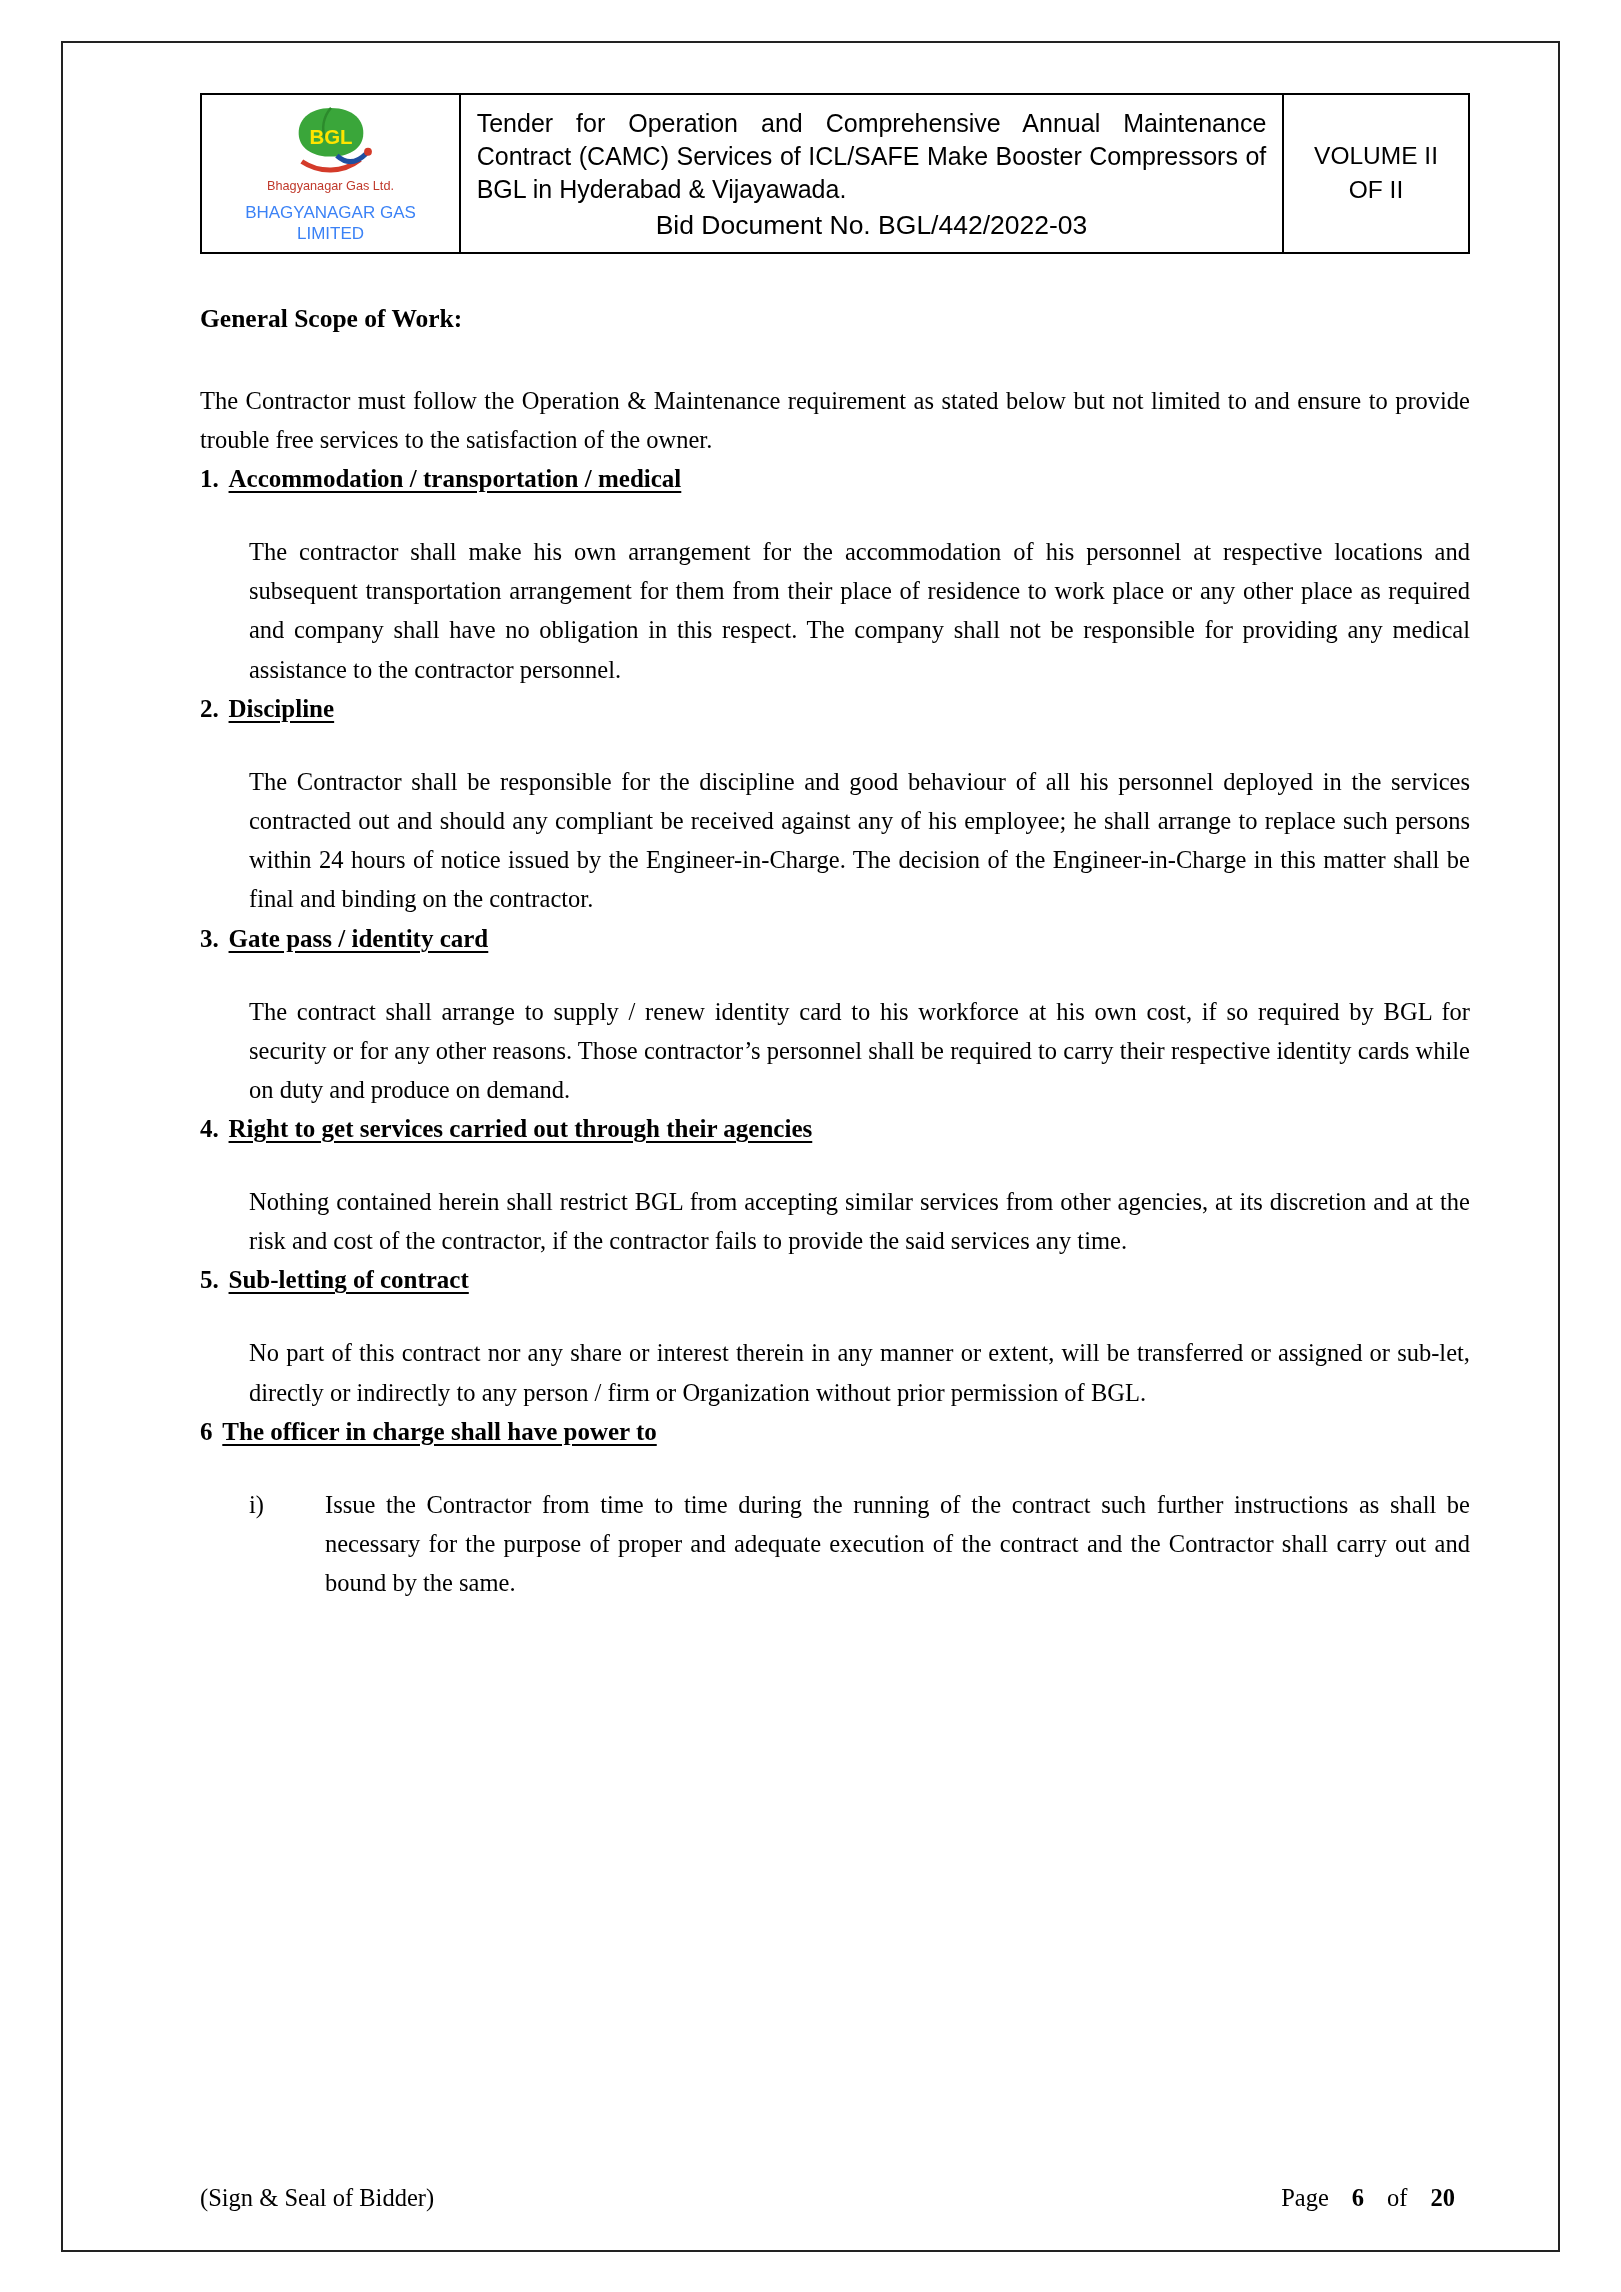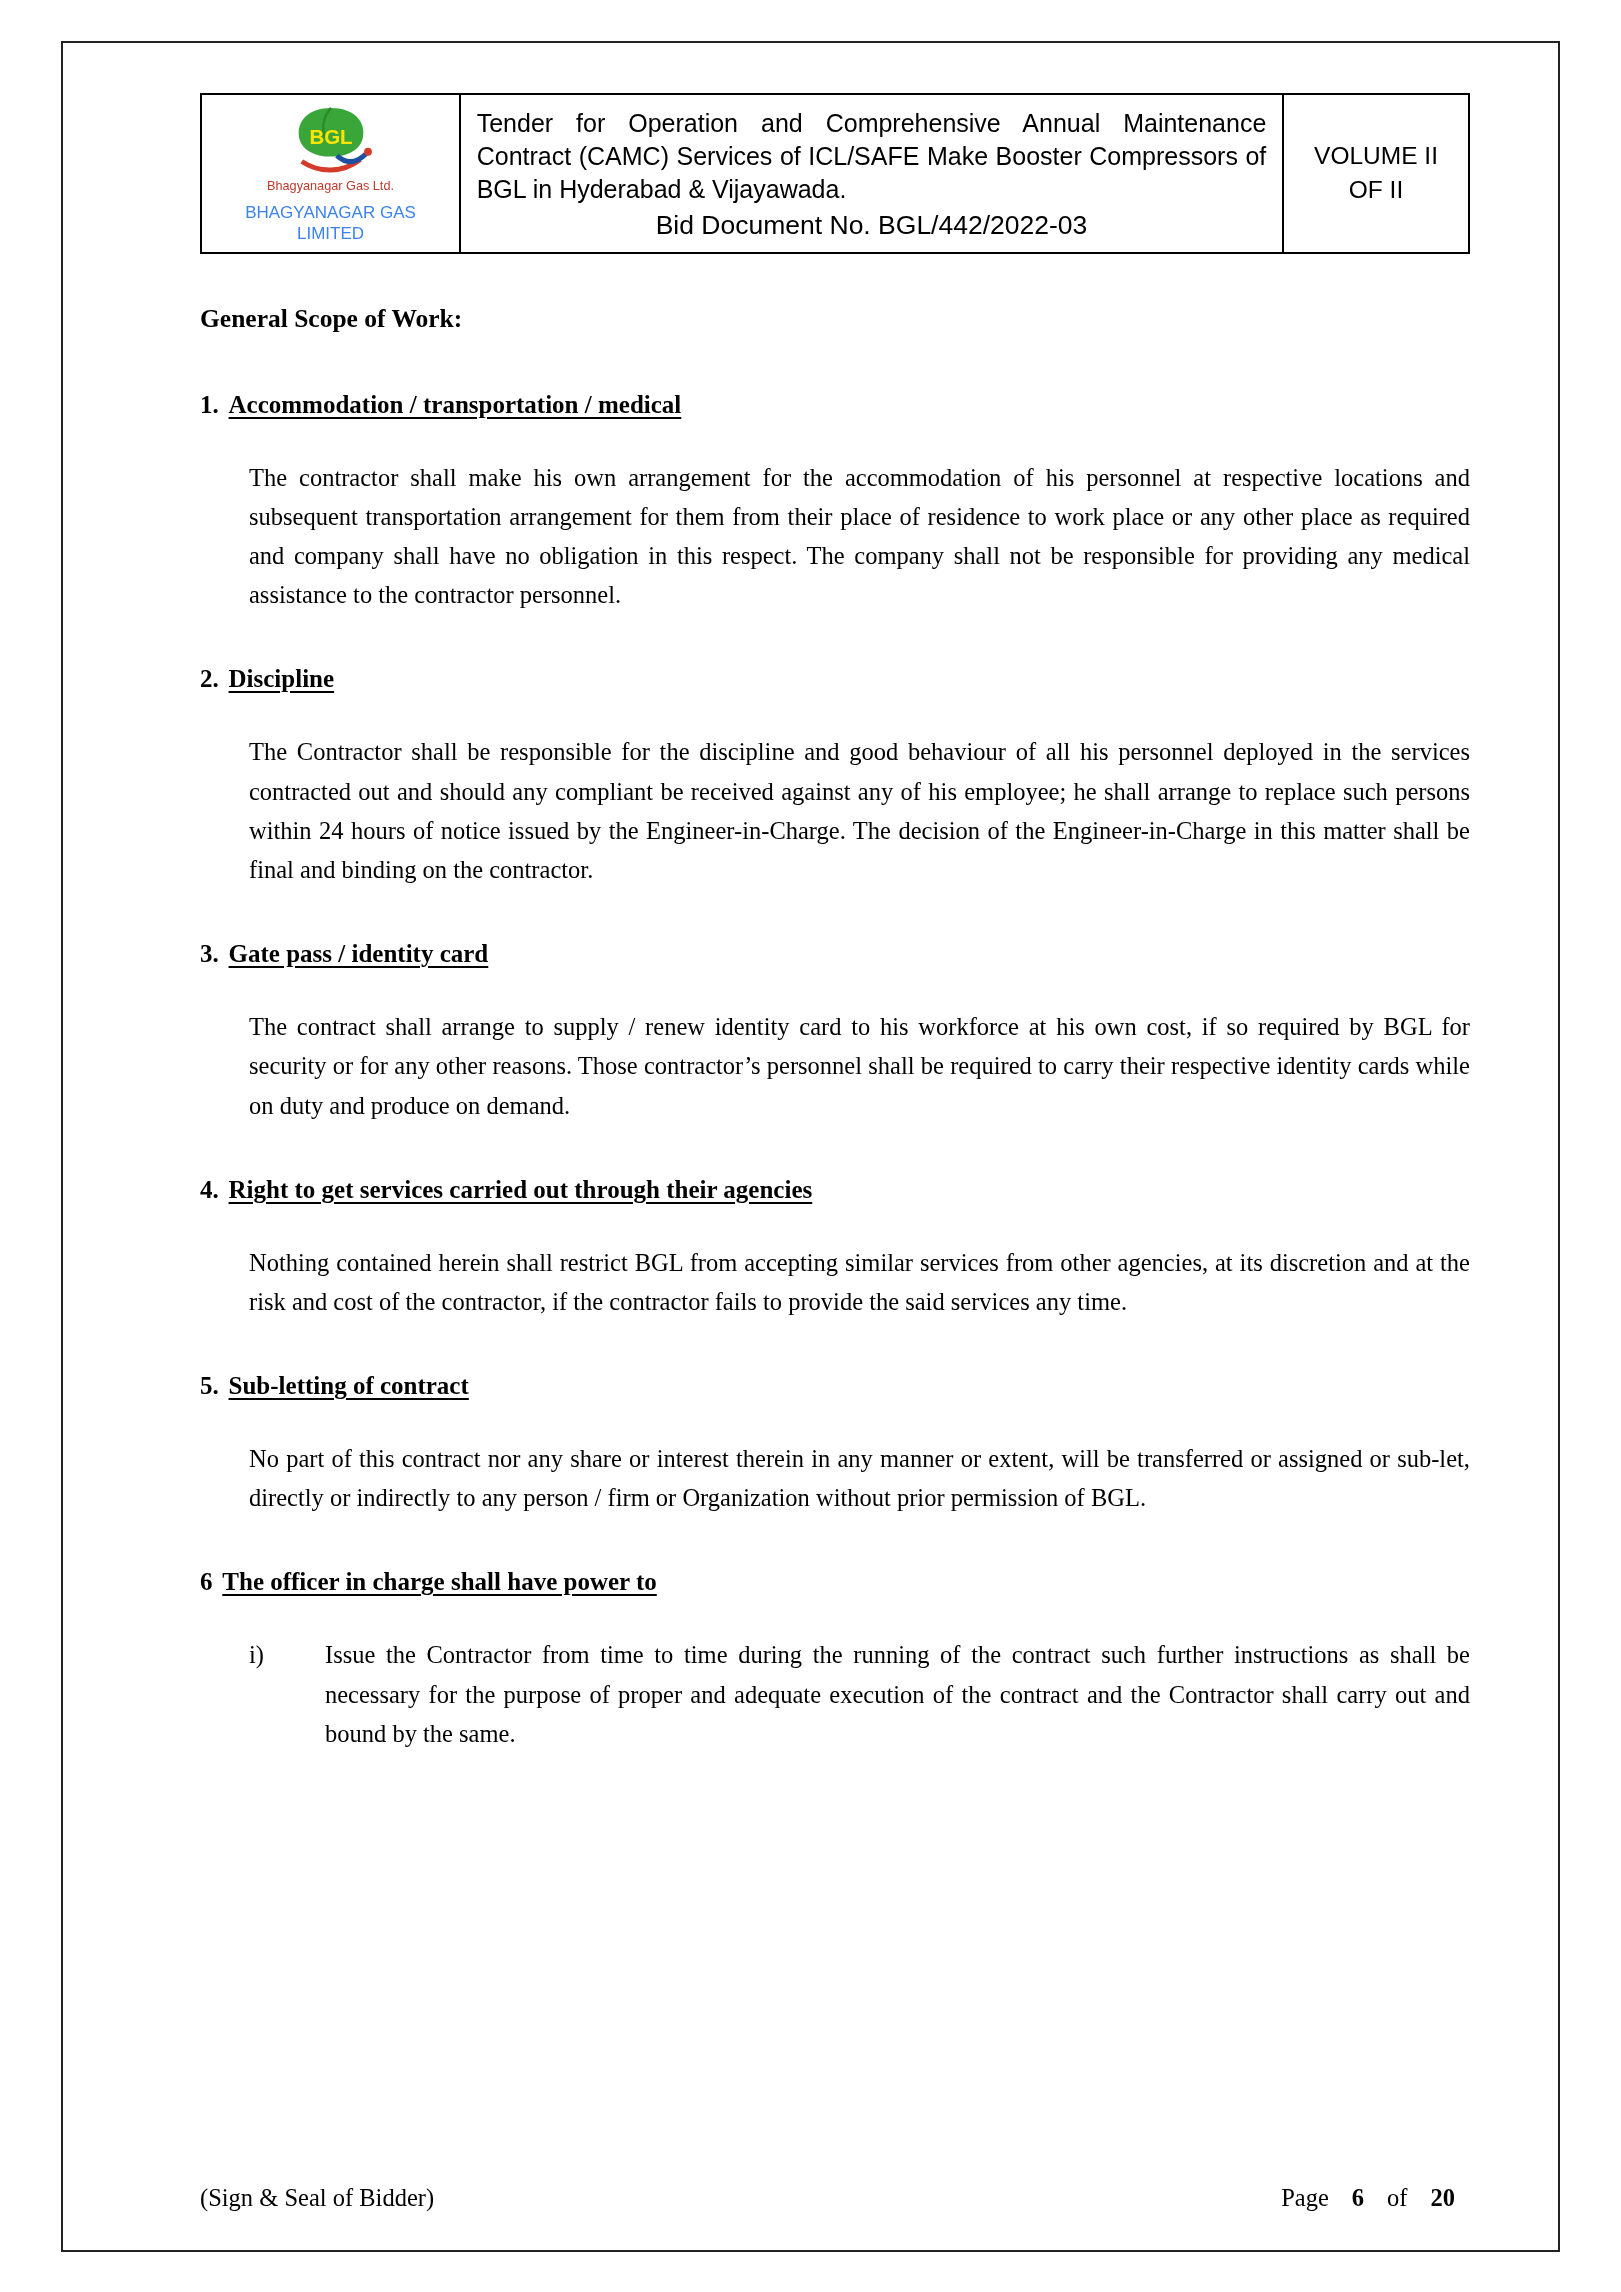--- a/index.html
+++ b/index.html
@@ -44,21 +44,21 @@
   }
   .title-text { font-size: 25px; line-height: 1.32; text-align: justify; }
   .bid-line { font-size: 26.5px; text-align: center; margin-top: 3.9px; }
   .logo-graphic { display: block; margin: 0 auto; }
   .org-caption { color: #c0392b; font-size: 12.7px; line-height: 1.1; margin-top: 1px; }
   .org-name { font-size: 17px; line-height: 1.25; margin-top: 7.8px; white-space: pre-line; color: #3b82f6; }
   
   .doc { margin-top: 45px; font-size: 24.5px; line-height: 1.6; }
   .doc-heading { font-weight: bold; font-size: 25.5px; }
   .intro { margin-top: 41px; text-align: justify; }
-  .section { margin-top: 45px; }
+  .section { }
   .section-heading { font-weight: bold; font-size: 25px; }
   .section-heading .sec-title {
     text-decoration: underline;
     text-decoration-thickness: 2px;
     text-underline-offset: 3.9px;
     margin-left: 9.8px;
   }
   .section-body { margin-top: 33px; padding-left: 49px; text-align: justify; }
   .list-item { display: flex; margin-top: 33px; padding-left: 49px; }
   .list-label { width: 76px; flex: none; }
@@ -108,20 +108,21 @@
         <td class="cell-volume">VOLUME II
 OF II</td>
       </tr>
     </tbody>
       </table>
 
     <div class="doc">
 
       <div class="doc-heading">General Scope of Work:</div>
 
+      <p class="intro">The Contractor must follow the Operation &amp; Maintenance requirement as stated below but not limited to and ensure to provide trouble free services to the satisfaction of the owner.</p>
 
       <div class="section">
         <div class="section-heading">
           <span class="sec-num">1.</span><span class="sec-title">Accommodation / transportation / medical</span>
         </div>
         <p class="section-body">The contractor shall make his own arrangement for the accommodation of his personnel at respective locations and subsequent transportation arrangement for them from their place of residence to work place or any other place as required and company shall have no obligation in this respect. The company shall not be responsible for providing any medical assistance to the contractor personnel.</p>
       </div>
 
       <div class="section">
         <div class="section-heading">

